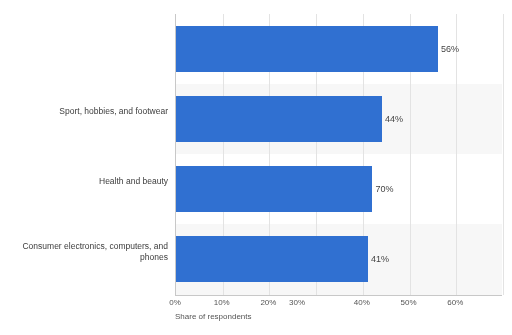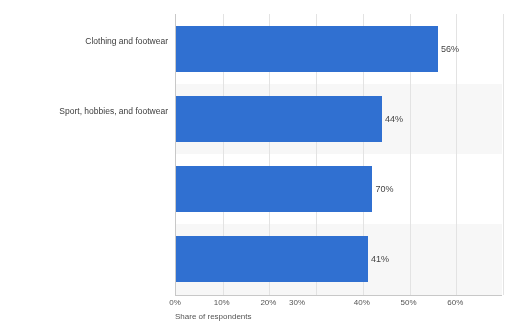--- a/index.html
+++ b/index.html
@@ -113,22 +113,24 @@
     font-size: 8px;
     color: #555555;
   }
 </style>
 </head>
 <body>
 
 <div id="chart-root">
 
   <div class="y-labels">
-    <div class="y-label" style="top: 22px;">Clothing and footwear</div>
     <div class="y-label" style="top: 92px;">Sport, hobbies, and footwear</div>
+    <div class="y-label" style="top: 162px;">Health and beauty</div>
+    <div class="y-label" style="top: 227px; white-space: pre-line;">Consumer electronics, computers, and
+phones</div>
   </div>
 
   <div class="plot-area">
 
     <div class="band" style="top:0px; height:70px;"></div>
     <div class="band alt" style="top:70px; height:70px;"></div>
     <div class="band" style="top:140px; height:70px;"></div>
     <div class="band alt" style="top:210px; height:71px;"></div>
 
     <div class="gridlines">

